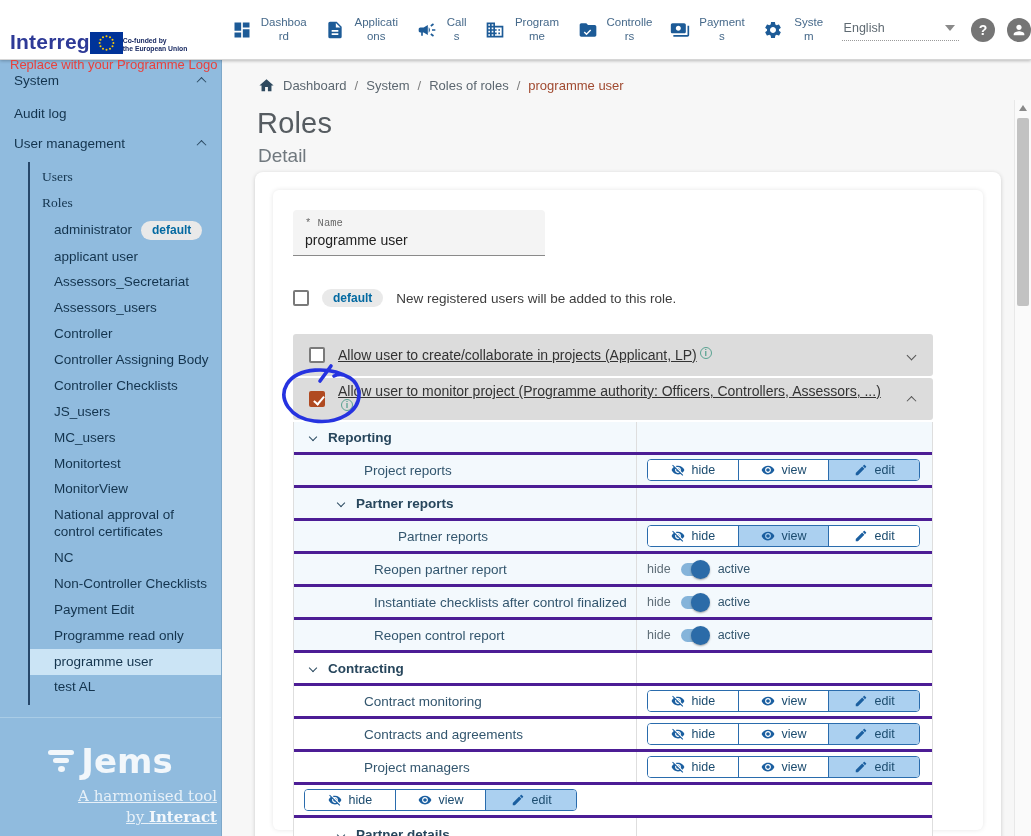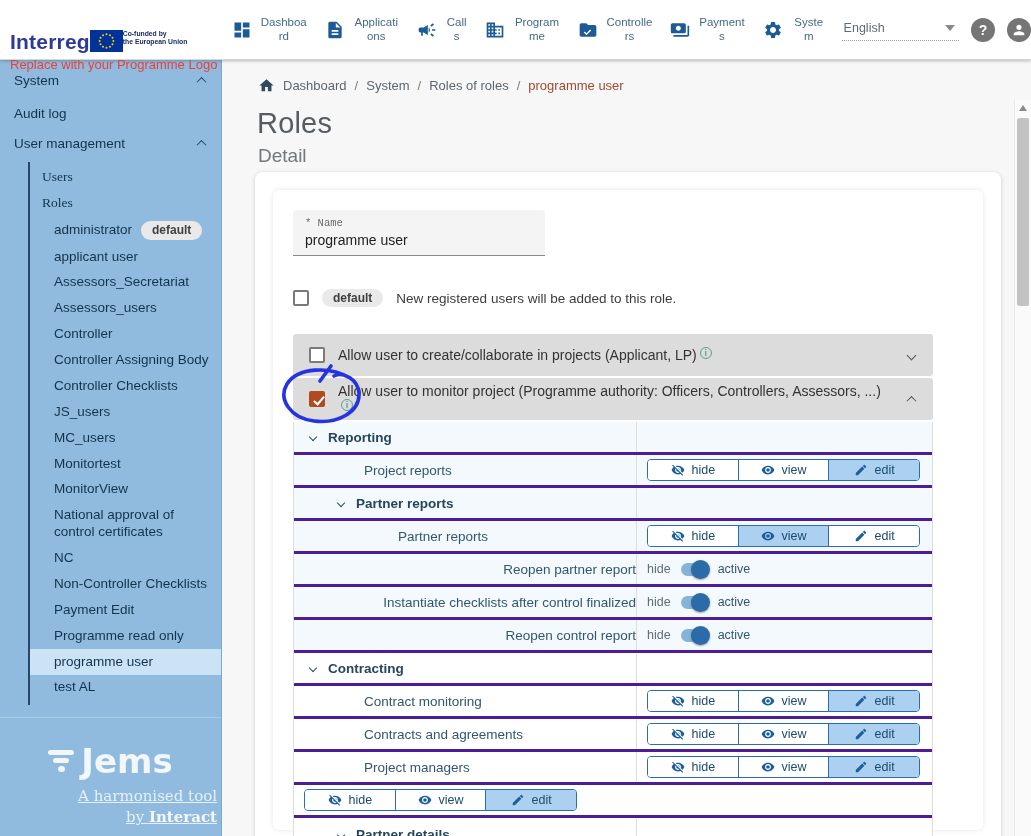--- a/index.html
+++ b/index.html
@@ -16,21 +16,21 @@
     width:1031px;height:836px;position:relative;overflow:hidden;
     font-family:"Liberation Sans",sans-serif;background:#f7f7f7;color:#333;
   }
   
   .header{
     position:absolute;top:0;left:0;right:0;height:60px;background:#fff;
     border-bottom:1px solid #d6d6d6;box-shadow:0 1px 3px rgba(0,0,0,.25);
     display:flex;align-items:center;z-index:20;
   }
   .logo-area{width:228px;padding:4px 0 2px 10px;flex:none;}
-  .logo-row{display:flex;align-items:flex-start;gap:0;margin-top:40px;}
+  .logo-row{display:flex;align-items:flex-end;gap:0;margin-top:40px;}
   .interreg{font-size:21px;font-weight:700;color:#2e3a97;letter-spacing:.2px;}
   .eu-flag{width:33px;height:22px;background:#003399;flex:none;display:block;}
   .eu-label{font-size:6.8px;font-weight:700;color:#1a2b63;line-height:1.25;}
   .logo-replace{font-size:13px;color:#e8413c;margin-top:3px;white-space:nowrap;}
   .nav{display:flex;align-items:center;gap:16px;margin-left:4px;}
   .nav-item{display:flex;align-items:center;gap:7px;cursor:pointer;}
   .nav-icon{width:20px;height:20px;color:#1d5b97;flex:none;}
   .nav-icon svg{width:100%;height:100%;fill:currentColor;display:block;}
   .nav-label{font-size:11.5px;color:#46698a;max-width:50px;line-height:1.2;text-align:center;word-break:break-word;}
   .lang{margin-left:14px;width:118px;display:flex;align-items:center;justify-content:space-between;
@@ -46,21 +46,21 @@
   }
   .side-head{display:flex;justify-content:space-between;align-items:center;padding:13px 16px 9px 14px;font-size:13.5px;cursor:pointer;}
   .side-link{padding:9px 14px;font-size:13.5px;cursor:pointer;}
   .chev{display:inline-block;width:7px;height:7px;border-right:1.8px solid #2b4a63;border-bottom:1.8px solid #2b4a63;}
   .chev.up{transform:rotate(-135deg) translate(-1px,-1px);}
   .chev.down{transform:rotate(45deg);}
   .tree{margin:2px 0 0 28px;border-left:2px solid #26476a;padding:2px 0 4px;}
   .tree-item{padding:5px 0 5px 12px;font-size:13.5px;cursor:pointer;font-family:Liberation Serif, serif;}
   .role-item{padding:4.5px 8px 4.5px 24px;font-size:13.5px;display:flex;align-items:center;gap:9px;cursor:pointer;line-height:1.25;}
   .role-item.selected{background:#cbe4f5;}
-  .pill{background:#e9e9e9;color:#404040;border-radius:11px;padding:2px 11px;font-size:12px;font-weight:700;flex:none;}
+  .pill{background:#e9e9e9;color:#0369a1;border-radius:11px;padding:2px 11px;font-size:12px;font-weight:700;flex:none;}
   .side-divider{border-top:1px solid #a9cce6;margin:12px 0 0;}
   .jems{padding:26px 4px 0;text-align:right;font-family:"DejaVu Serif",serif;color:rgba(255,255,255,.78);}
   .jems-logo{display:flex;align-items:center;justify-content:center;gap:7px;color:rgba(255,255,255,.88);
     font-family:"DejaVu Sans",sans-serif;font-size:34px;font-weight:700;line-height:1;}
   .jicon{display:inline-flex;flex-direction:column;align-items:center;gap:3px;}
   .jicon i{display:block;background:rgba(255,255,255,.88);border-radius:3px;height:5px;}
   .jicon i:nth-child(1){width:26px;}
   .jicon i:nth-child(2){width:16px;}
   .jicon i:nth-child(3){width:7px;height:6px;border-radius:50%;}
   .jems-tag{font-size:15px;line-height:1.4;margin-top:8px;text-decoration:underline;}
@@ -81,38 +81,38 @@
   .field{width:252px;background:#f4f4f4;border-bottom:1px solid #8a8a8a;border-radius:4px 4px 0 0;padding:7px 12px 7px;cursor:text;}
   .field-label{font-size:10.5px;color:#6a6a6a;font-family:Liberation Mono, monospace;}
   .field-value{font-size:14px;color:#222;margin-top:3px;}
   .default-row{display:flex;align-items:center;gap:13px;margin-top:33px;font-size:13.5px;color:#3c3c3c;}
   .checkbox{width:16px;height:16px;border:2px solid #7a7a7a;border-radius:2px;background:#fff;flex:none;cursor:pointer;position:relative;}
   .checkbox.checked{background:var(--accent-orange);border-color:var(--accent-orange);}
   .checkbox.checked::after{content:"";position:absolute;left:4.5px;top:0.5px;width:4px;height:9px;
     border:solid #fff;border-width:0 2px 2px 0;transform:rotate(40deg);}
   .panels{width:640px;margin-top:27px;position:relative;}
   .panel{background:#dcdcdc;border-radius:3px;padding:0 18px 0 16px;height:42px;display:flex;align-items:center;gap:13px;margin-bottom:2px;cursor:pointer;}
-  .panel-label{font-size:14px;color:#333;flex:1;}
+  .panel-label{font-size:14px;color:#333;flex:1;text-decoration:underline;}
   .info{font-size:9px;color:#5aa392;border:1px solid #5aa392;border-radius:50%;width:12px;height:12px;
     display:inline-flex;align-items:center;justify-content:center;vertical-align:4px;margin-left:3px;font-weight:700;}
   .panel .chev{border-color:#555;}
   
   .perm-table{width:640px;border:1px solid #dedede;border-top:none;}
   .perm-row{display:flex;height:33px;border-bottom:3px solid #4c1d95;background:#fff;}
   .perm-row:last-child{border-bottom:none;}
   .perm-row.tint{background:var(--tint);}
   .cell-l{width:343px;display:flex;align-items:center;border-right:1px solid #dedede;font-size:13.5px;color:#33566e;gap:12px;}
   .cell-l .chev{width:6px;height:6px;border-color:#2b4a60;flex:none;}
   .cell-l.sec{font-weight:600;color:#27465c;}
   .cell-r{flex:1;display:flex;align-items:center;padding-left:10px;}
   .ind-s1{padding-left:16px;}
   .ind-r1{padding-left:70px;}
   .ind-s2{padding-left:44px;}
   .ind-r2{padding-left:104px;}
-  .ind-t2{padding-left:80px;justify-content:flex-end;}
+  .ind-t2{padding-left:80px;}
   .btn-group{display:flex;border:1.5px solid var(--btn-blue);border-radius:4px;overflow:hidden;height:22px;width:273px;background:#fff;}
   .seg{flex:1;display:flex;align-items:center;justify-content:center;gap:7px;background:#fff;border:none;
     border-left:1.5px solid var(--btn-blue);font-size:12.5px;color:#1b4b6e;font-family:inherit;padding:0;cursor:pointer;}
   .seg:first-child{border-left:none;}
   .seg.sel{background:var(--selected-blue);}
   .seg svg{width:14px;height:14px;fill:#1b5fa0;flex:none;}
   .tg-hide{font-size:12.5px;color:#5f6e78;}
   .tg-active{font-size:12.5px;color:#33566e;}
   .switch{width:27px;height:13px;border-radius:7px;background:#85b4da;position:relative;margin:0 10px;cursor:pointer;flex:none;}
   .switch .thumb{position:absolute;right:-2px;top:-3px;width:19px;height:19px;border-radius:50%;background:#2b6ba8;box-shadow:0 1px 2px rgba(0,0,0,.35);}

